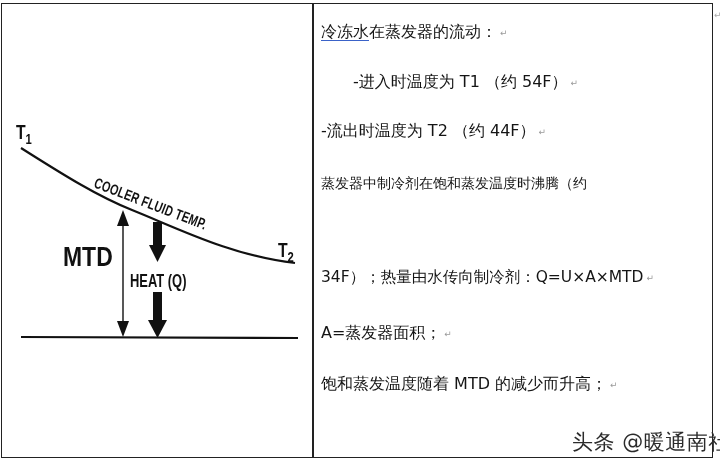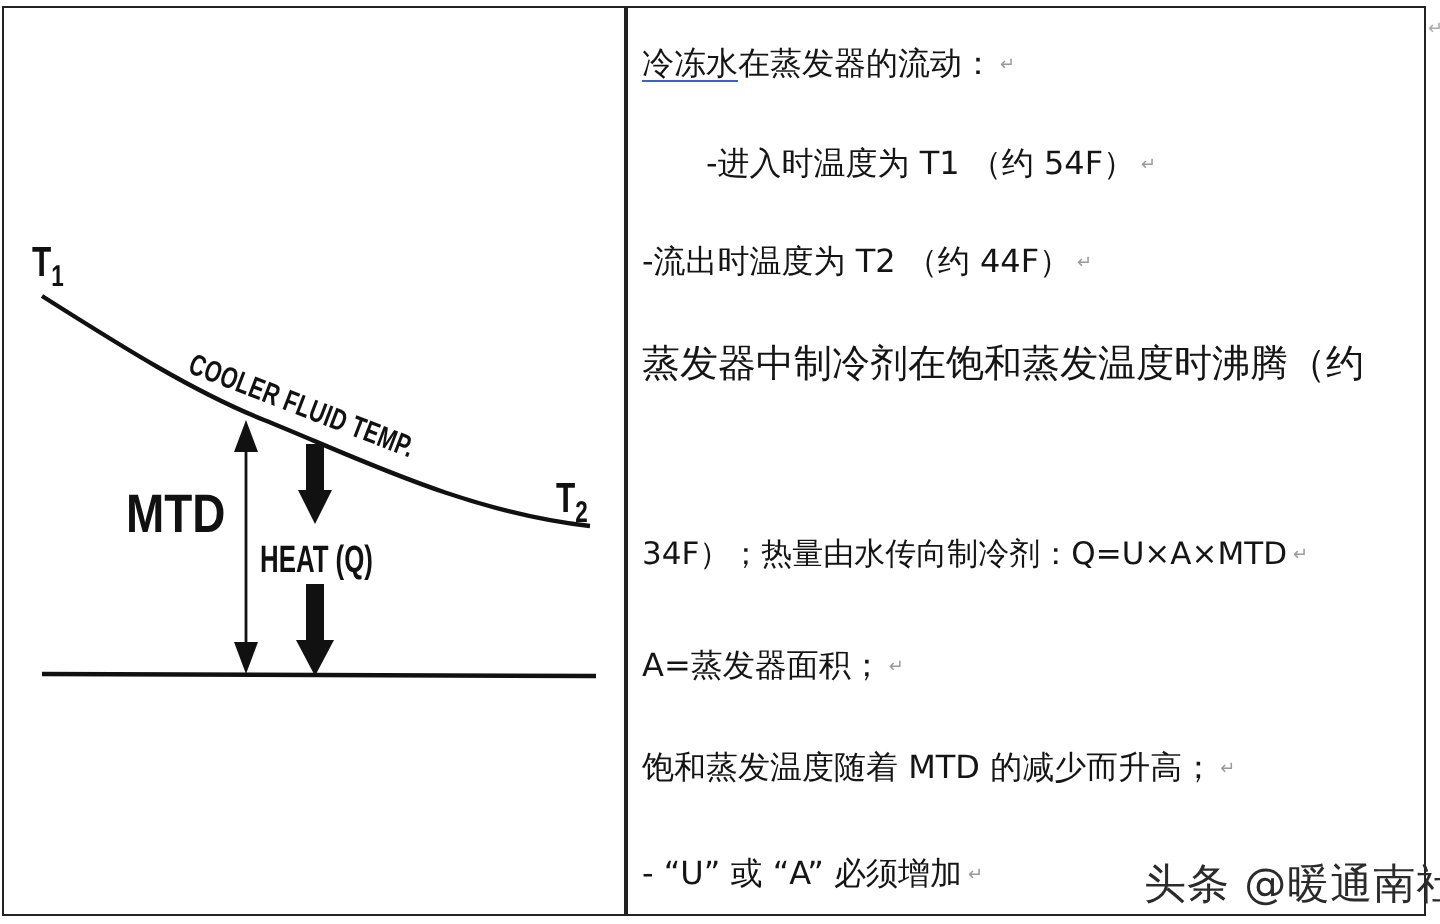--- a/index.html
+++ b/index.html
@@ -58,29 +58,26 @@
 <div class="text-cell">
   <div class="line" style="top:18px;">
     <span class="ul">冷冻水</span><span>在蒸发器的流动：</span><span class="ret">↵</span>
   </div>
   <div class="line" style="top:68px;margin-left:32px;">
     <span>-进入时温度为 T1 （约 54F）</span><span class="ret">↵</span>
   </div>
   <div class="line" style="top:117px;">
     <span>-流出时温度为 T2 （约 44F）</span><span class="ret">↵</span>
   </div>
-  <div class="line" style="top:169px; font-size:19px;font-family:Liberation Serif, serif;">
+  <div class="line" style="top:169px; font-size:14px;">
     <span>蒸发器中制冷剂在饱和蒸发温度时沸腾（约</span>
   </div>
   <div class="line" style="top:218px; font-size:15.5px;margin-top:45px;">
     <span>34F）；热量由水传向制冷剂：Q=U×A×MTD</span><span class="ret">↵</span>
   </div>
   <div class="line" style="top:319px;">
     <span>A=蒸发器面积；</span><span class="ret">↵</span>
   </div>
   <div class="line" style="top:370px;">
     <span>饱和蒸发温度随着 MTD 的减少而升高；</span><span class="ret">↵</span>
   </div>
-  <div class="line" style="top:423px;">
-    <span>- “U” 或 “A” 必须增加</span><span class="ret">↵</span>
-  </div>
   <div class="watermark">头条 @暖通南社</div>
 </div>
 
 </body></html>

